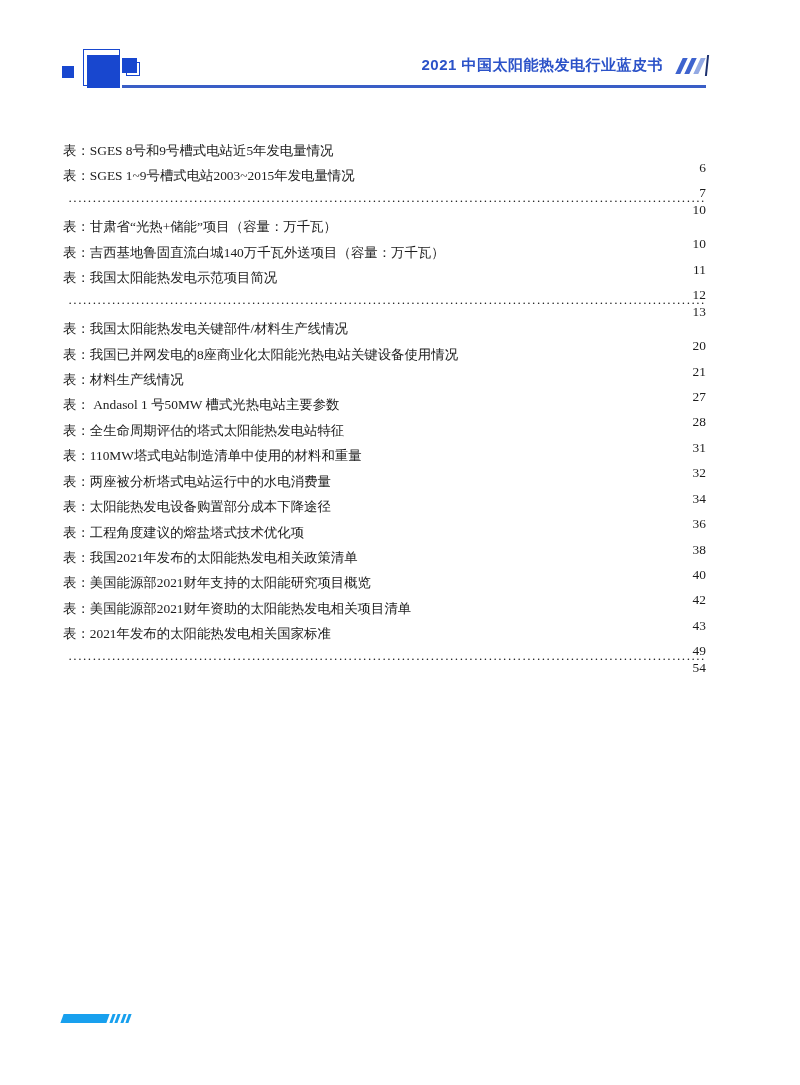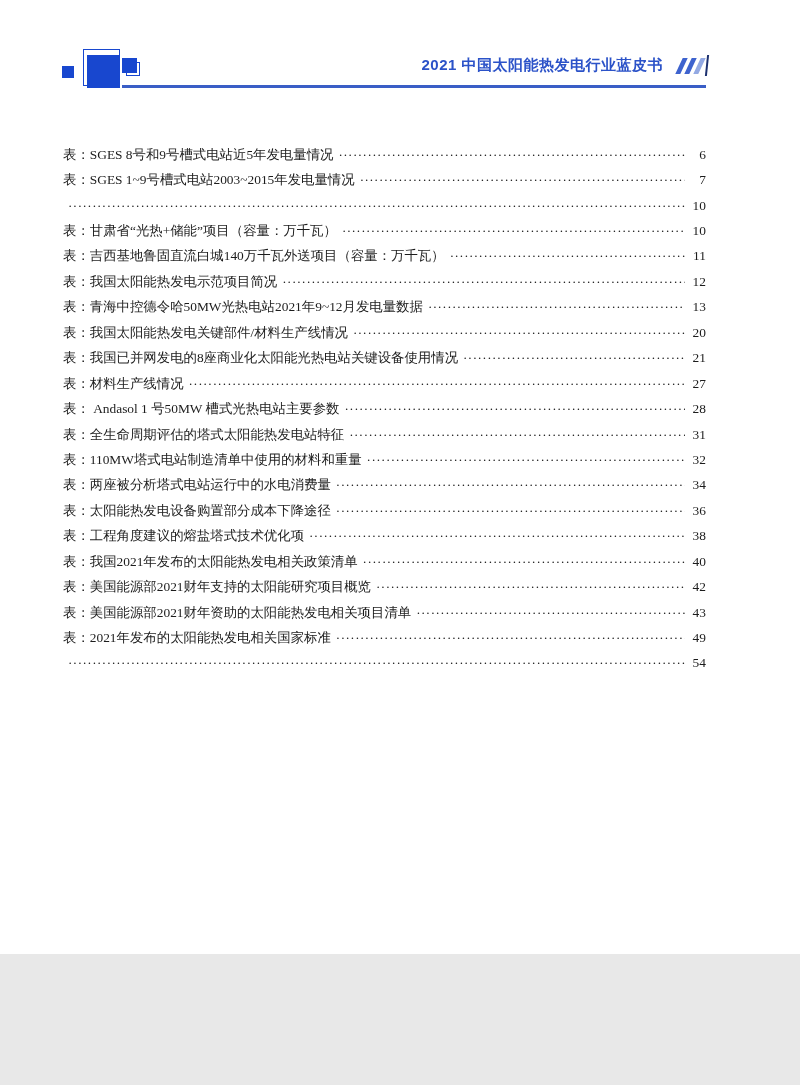--- a/index.html
+++ b/index.html
@@ -1,19 +1,19 @@
 <!DOCTYPE html>
 <html><head>
 <meta charset="utf-8">
 <style>
   * { margin:0; padding:0; box-sizing:border-box; }
   html,body { background:#e8e8e8; }
   .page {
     position:relative;
-    width:800px; height:954px;
+    width:800px; height:1085px;
     background:#ffffff;
     margin:0 auto;
     overflow:hidden;
     font-family:"Liberation Serif","DejaVu Serif",serif;
   }
 
   
   .logo { position:absolute; left:62px; top:48px; width:85px; height:46px; }
   .logo .sq-a   { position:absolute; left:0px;  top:18px; width:12px; height:12px; background:var(--accent); }
   .logo .sq-b-outline { position:absolute; left:21px; top:1px; width:37px; height:37px; border:1.5px solid var(--accent); background:#fff; }
@@ -32,23 +32,23 @@
   .header-slashes { position:absolute; left:676px; top:57px; width:34px; height:20px; }
   .header-slashes .sl { position:absolute; top:1px; width:5px; height:16px; transform:skewX(-25deg); background:var(--slash); }
   .header-slashes .sl1 { left:3px; }
   .header-slashes .sl2 { left:12px; }
   .header-slashes .sl3 { left:21px; background:var(--slash-light); }
   .header-slashes .bar { position:absolute; left:30px; top:-2px; width:2px; height:21px; transform:skewX(-6deg); background:var(--slash-dark); }
 
   
   .toc { position:absolute; left:63px; top:142px; width:643px; }
   .toc-row {
-    display:flex; align-items:center;
+    display:flex; 
     height:25.45px;
-    font-size:13.4px; color:var(--text);
+    font-size:13.4px; color:var(--text);flex-direction:column;
   }
   .entry-label { white-space:nowrap; }
   .leader {
     flex:1; overflow:hidden; white-space:nowrap;
     margin:0 2px 0 5px;
     font-size:13px; letter-spacing:0.5px;
     color:var(--text);
   }
   .pagenum { min-width:19px; text-align:right; white-space:nowrap; }
 
@@ -105,21 +105,20 @@
         <span class="entry-label">表：吉西基地鲁固直流白城140万千瓦外送项目（容量：万千瓦）</span>
         <span class="leader">················································································································································································································································</span>
         <span class="pagenum">11</span>
       </div>
       <div class="toc-row">
         <span class="entry-label">表：我国太阳能热发电示范项目简况</span>
         <span class="leader">················································································································································································································································</span>
         <span class="pagenum">12</span>
       </div>
       <div class="toc-row">
-        <span class="entry-label">表：青海中控德令哈50MW光热电站2021年9~12月发电量数据</span>
         <span class="leader">················································································································································································································································</span>
         <span class="pagenum">13</span>
       </div>
       <div class="toc-row">
         <span class="entry-label">表：我国太阳能热发电关键部件/材料生产线情况</span>
         <span class="leader">················································································································································································································································</span>
         <span class="pagenum">20</span>
       </div>
       <div class="toc-row">
         <span class="entry-label">表：我国已并网发电的8座商业化太阳能光热电站关键设备使用情况</span>

